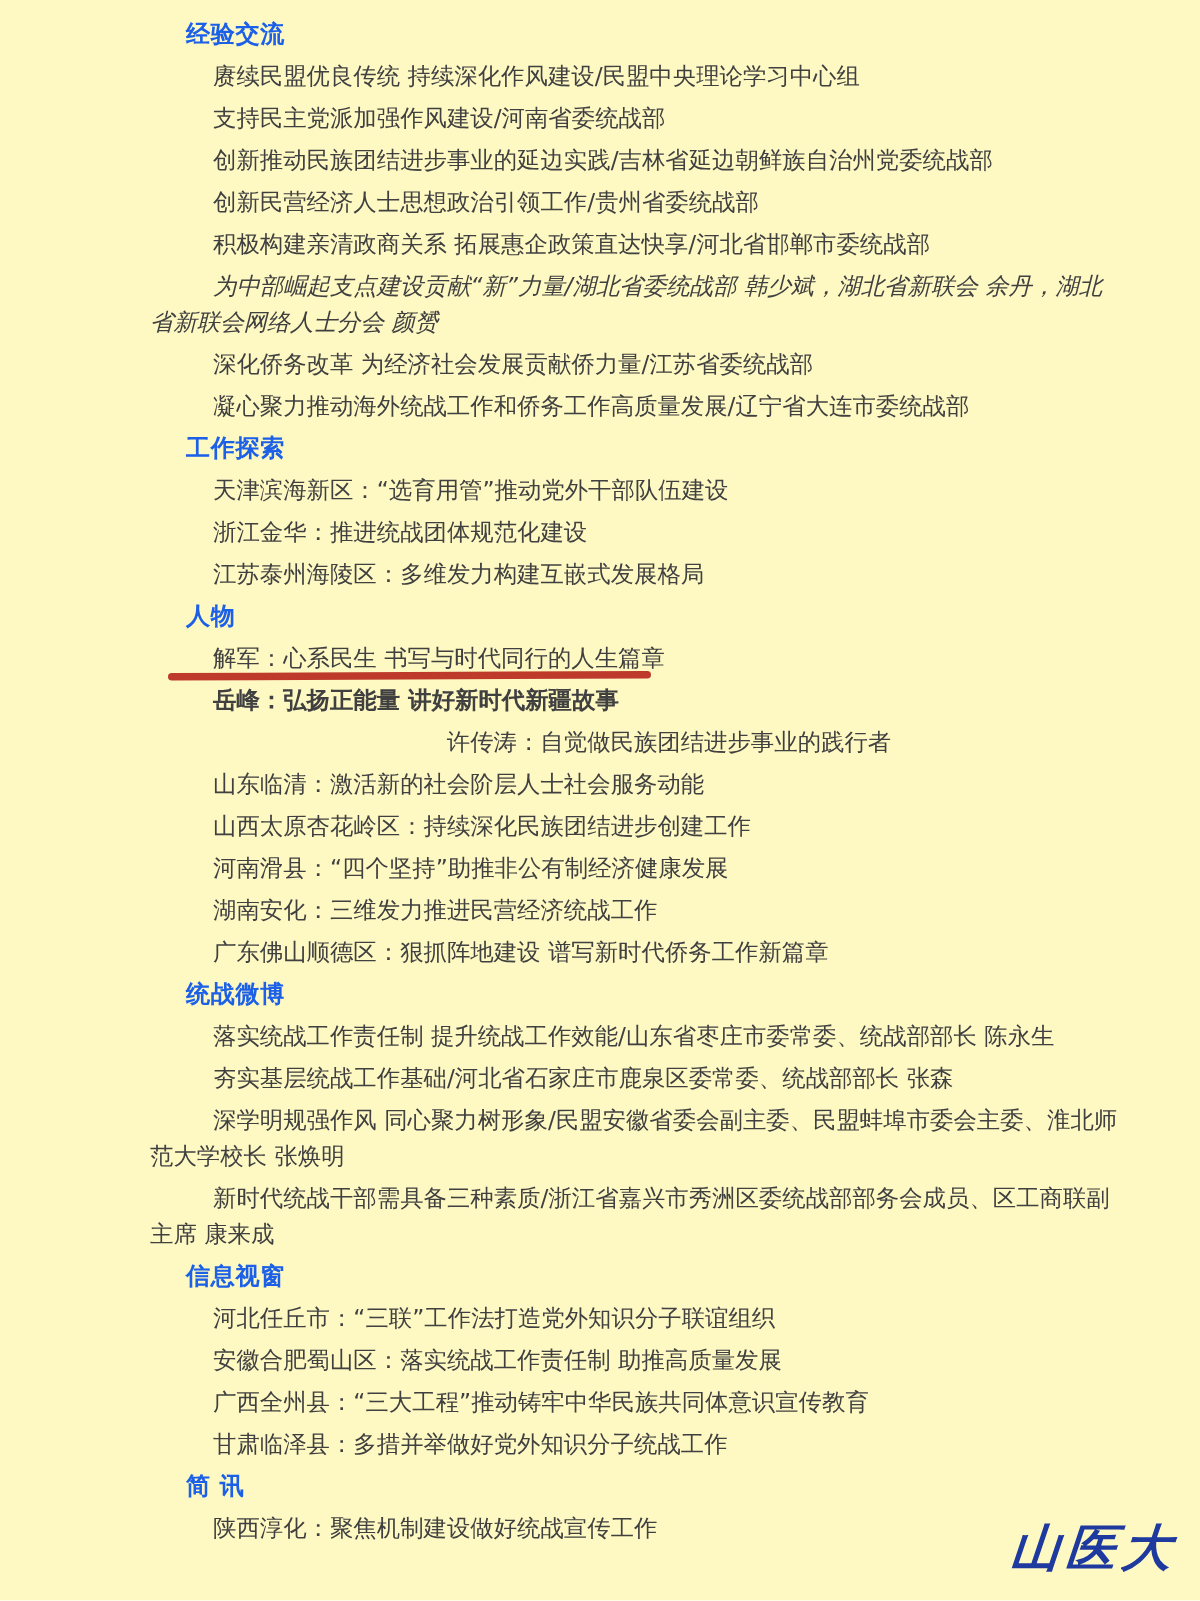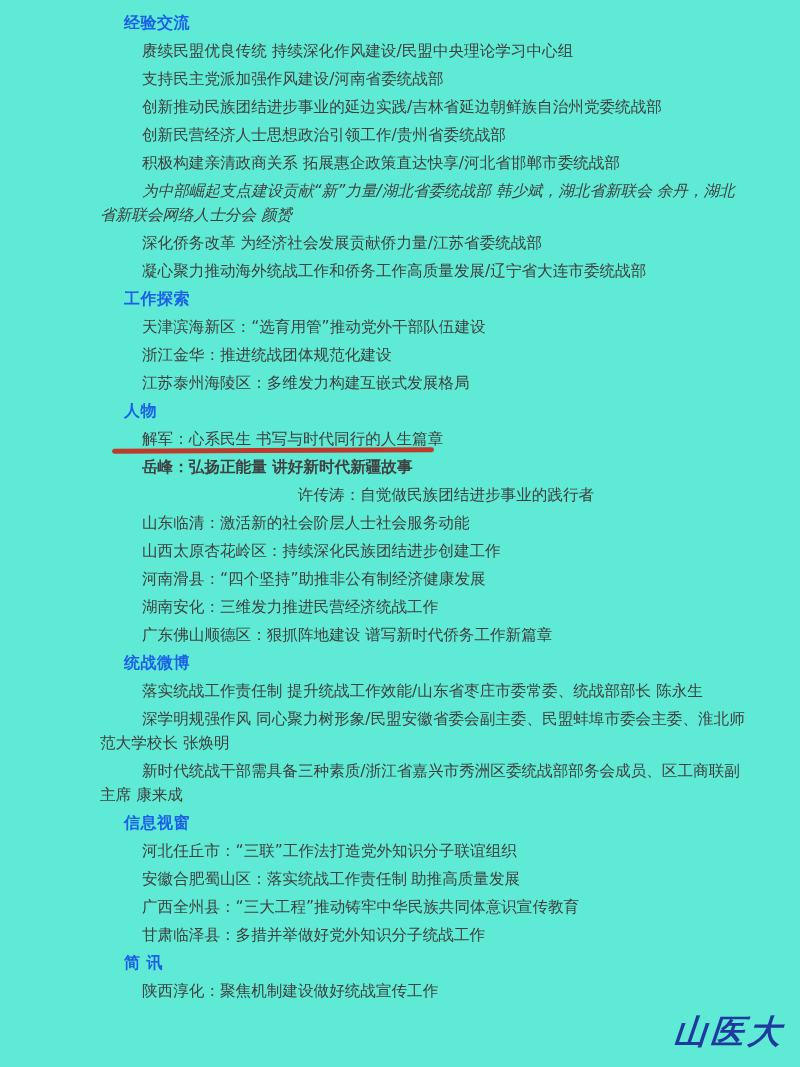--- a/index.html
+++ b/index.html
@@ -1,21 +1,21 @@
 <!DOCTYPE html>
 <html><head>
 <meta charset="utf-8">
 <style>
   html, body { margin: 0; padding: 0; background: #ffffff; }
   .page {
     position: relative;
     width: 800px;
     height: 1067px;
     margin: 0 auto;
-    background: #5eead4;
+    background: #fef9c3;
     overflow: hidden;
     box-sizing: border-box;
     padding: 7px 50px 0 100px;
     font-family: "DejaVu Sans", "Liberation Sans", sans-serif;
   }
   .sec-heading {
     font-size: 16px;
     font-weight: bold;
     line-height: 24px;
     margin: 4px 0 0 24px;
@@ -72,24 +72,25 @@
       <div class="toc-item" style="color: rgb(64, 64, 64);"><span>解军：心系民生 书写与时代同行的人生篇章</span><div class="underline-bar" style="background: rgb(190, 58, 43); width: 322px;"></div></div>
       <div class="toc-item" style="color: rgb(64, 64, 64); font-weight: bold;"><span>岳峰：弘扬正能量 讲好新时代新疆故事</span></div>
       <div class="toc-item" style="color: rgb(64, 64, 64); text-align: center;"><span>许传涛：自觉做民族团结进步事业的践行者</span></div>
       <div class="toc-item" style="color: rgb(64, 64, 64);"><span>山东临清：激活新的社会阶层人士社会服务动能</span></div>
       <div class="toc-item" style="color: rgb(64, 64, 64);"><span>山西太原杏花岭区：持续深化民族团结进步创建工作</span></div>
       <div class="toc-item" style="color: rgb(64, 64, 64);"><span>河南滑县：“四个坚持”助推非公有制经济健康发展</span></div>
       <div class="toc-item" style="color: rgb(64, 64, 64);"><span>湖南安化：三维发力推进民营经济统战工作</span></div>
       <div class="toc-item" style="color: rgb(64, 64, 64);"><span>广东佛山顺德区：狠抓阵地建设 谱写新时代侨务工作新篇章</span></div>
       <div class="sec-heading" style="color: rgb(28, 96, 232);">统战微博</div>
       <div class="toc-item" style="color: rgb(64, 64, 64);"><span>落实统战工作责任制 提升统战工作效能/山东省枣庄市委常委、统战部部长 陈永生</span></div>
+      <div class="toc-item" style="color: rgb(64, 64, 64);"><span>夯实基层统战工作基础/河北省石家庄市鹿泉区委常委、统战部部长 张森</span></div>
       <div class="toc-item" style="color: rgb(64, 64, 64);"><span>深学明规强作风 同心聚力树形象/民盟安徽省委会副主委、民盟蚌埠市委会主委、淮北师范大学校长 张焕明</span></div>
       <div class="toc-item" style="color: rgb(64, 64, 64);"><span>新时代统战干部需具备三种素质/浙江省嘉兴市秀洲区委统战部部务会成员、区工商联副主席 康来成</span></div>
       <div class="sec-heading" style="color: rgb(28, 96, 232);">信息视窗</div>
       <div class="toc-item" style="color: rgb(64, 64, 64);"><span>河北任丘市：“三联”工作法打造党外知识分子联谊组织</span></div>
-      <div class="toc-item" style="color: rgb(64, 64, 64); font-family: Liberation Serif, serif;"><span>安徽合肥蜀山区：落实统战工作责任制 助推高质量发展</span></div>
+      <div class="toc-item" style="color: rgb(64, 64, 64);"><span>安徽合肥蜀山区：落实统战工作责任制 助推高质量发展</span></div>
       <div class="toc-item" style="color: rgb(64, 64, 64);"><span>广西全州县：“三大工程”推动铸牢中华民族共同体意识宣传教育</span></div>
       <div class="toc-item" style="color: rgb(64, 64, 64);"><span>甘肃临泽县：多措并举做好党外知识分子统战工作</span></div>
       <div class="sec-heading" style="color: rgb(28, 96, 232);">简 讯</div>
       <div class="toc-item" style="color: rgb(64, 64, 64);"><span>陕西淳化：聚焦机制建设做好统战宣传工作</span></div>
     </div>
   <div class="logo" style="color: rgb(30, 58, 158);">山医大</div>
 </div>
 
 </body></html>

